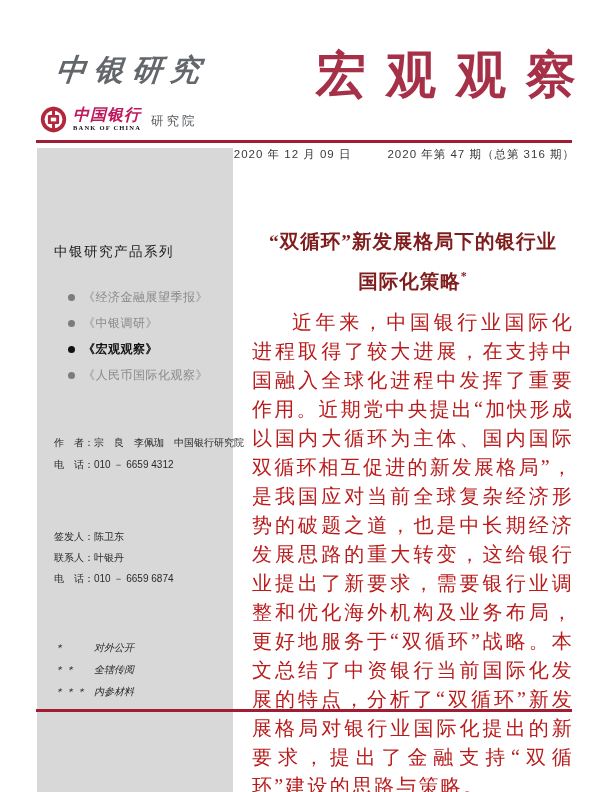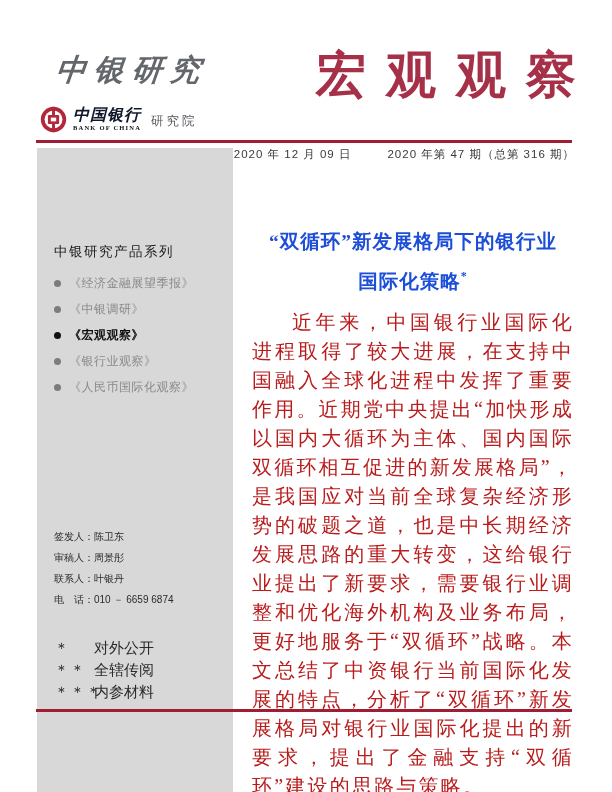--- a/index.html
+++ b/index.html
@@ -22,21 +22,21 @@
     font-family:"DejaVu Serif","Liberation Serif",serif;
     font-size:50px;font-weight:700;color:#A63048;
     letter-spacing:20px;white-space:nowrap;
   }
   .logo-row{position:absolute;left:40px;top:106px;display:flex;align-items:center;}
   .logo-mark{width:27px;height:27px;flex:0 0 auto;}
   .logo-text{margin-left:6px;line-height:1;}
   .logo-cn{
     font-family:"DejaVu Serif","Liberation Serif",serif;
     font-size:16px;font-weight:700;font-style:italic;
-    letter-spacing:1px;color:#0f172a;white-space:nowrap;
+    letter-spacing:1px;color:#be185d;white-space:nowrap;
   }
   .logo-en{
     font-family:"Liberation Serif","DejaVu Serif",serif;
     font-size:6.5px;font-weight:700;letter-spacing:1.2px;color:#111;margin-top:2px;
   }
   .institute{
     margin-left:10px;font-size:12.5px;color:#55585c;letter-spacing:3px;
     align-self:center;position:relative;top:2px;white-space:nowrap;
   }
   .issue-line{
@@ -50,38 +50,38 @@
   .rule-bottom{top:709px;}
   
   .sidebar{
     position:absolute;left:37px;top:148px;width:196px;height:649px;
     background:#D8D8D8;
   }
   .series-title{
     position:absolute;left:17px;top:95px;
     font-size:13.5px;color:#1a1a1a;letter-spacing:1.5px;white-space:nowrap;
   }
-  .series-list{position:absolute;left:17px;top:122px;margin:0;padding:0;list-style:none;}
+  .series-list{position:absolute;left:17px;top:122px;margin:14px;padding:0;list-style:none;}
   .series-item{
     display:flex;align-items:center;gap:8px;height:26px;
     font-size:12px;color:#8a8a8a;letter-spacing:0.5px;white-space:nowrap;
   }
   .series-item .dot{width:7px;height:7px;border-radius:50%;background:#7c7c7c;flex:0 0 auto;}
   .series-item.active{color:#111;font-weight:700;}
   .series-item.active .dot{background:#111;}
   .kv-block{position:absolute;left:17px;font-size:10px;color:#2a2a2a;white-space:nowrap;}
   .author-block{top:284px;line-height:22px;}
   .sign-block{top:378px;line-height:21px;}
-  .legend-block{top:489px;line-height:22px;font-size:15px;}
+  .legend-block{top:489px;line-height:22px;font-size:10px;font-style:italic;}
   .legend-row .stars{display:inline-block;width:40px;letter-spacing:1px;color:#2a2a2a;}
   
   .article-title{
     position:absolute;left:246px;top:212px;width:334px;
     text-align:center;font-family:"Liberation Serif","DejaVu Serif",serif;
-    font-size:19.5px;font-weight:700;color:#1d4ed8;line-height:34px;
+    font-size:19.5px;font-weight:700;color:#7f1d1d;line-height:34px;
     letter-spacing:1px;
   }
   .article-title sup{font-size:12px;}
   .article-body{
     position:absolute;left:252px;top:288px;width:322px;
     font-family:"Liberation Serif","DejaVu Serif",serif;
     font-size:20px;line-height:29px;color:#b91c1c;
     text-align:justify;text-indent:2em;letter-spacing:2.2px;
   }
 </style>
@@ -126,32 +126,31 @@
       <li class="series-item">
         <span class="dot"></span>
         <span>《中银调研》</span>
       </li>
       <li class="series-item active">
         <span class="dot"></span>
         <span>《宏观观察》</span>
       </li>
       <li class="series-item">
         <span class="dot"></span>
-        <span>《银行业观察》</span>
-      </li>
-      <li class="series-item">
-        <span class="dot"></span>
         <span>《人民币国际化观察》</span>
       </li>
     </ul>
 
+    <div class="kv-block author-block">
+      <div><span>作　者：</span><span>宗　良　李佩珈　中国银行研究院</span></div>
+      <div><span>电　话：</span><span>010 － 6659 4312</span></div>
+    </div>
 
     <div class="kv-block sign-block">
       <div><span>签发人：</span><span>陈卫东</span></div>
-      <div><span>审稿人：</span><span>周景彤</span></div>
       <div><span>联系人：</span><span>叶银丹</span></div>
       <div><span>电　话：</span><span>010 － 6659 6874</span></div>
     </div>
 
     <div class="kv-block legend-block">
       <div class="legend-row">
         <span class="stars">＊</span><span>对外公开</span>
       </div>
       <div class="legend-row">
         <span class="stars">＊＊</span><span>全辖传阅</span>

